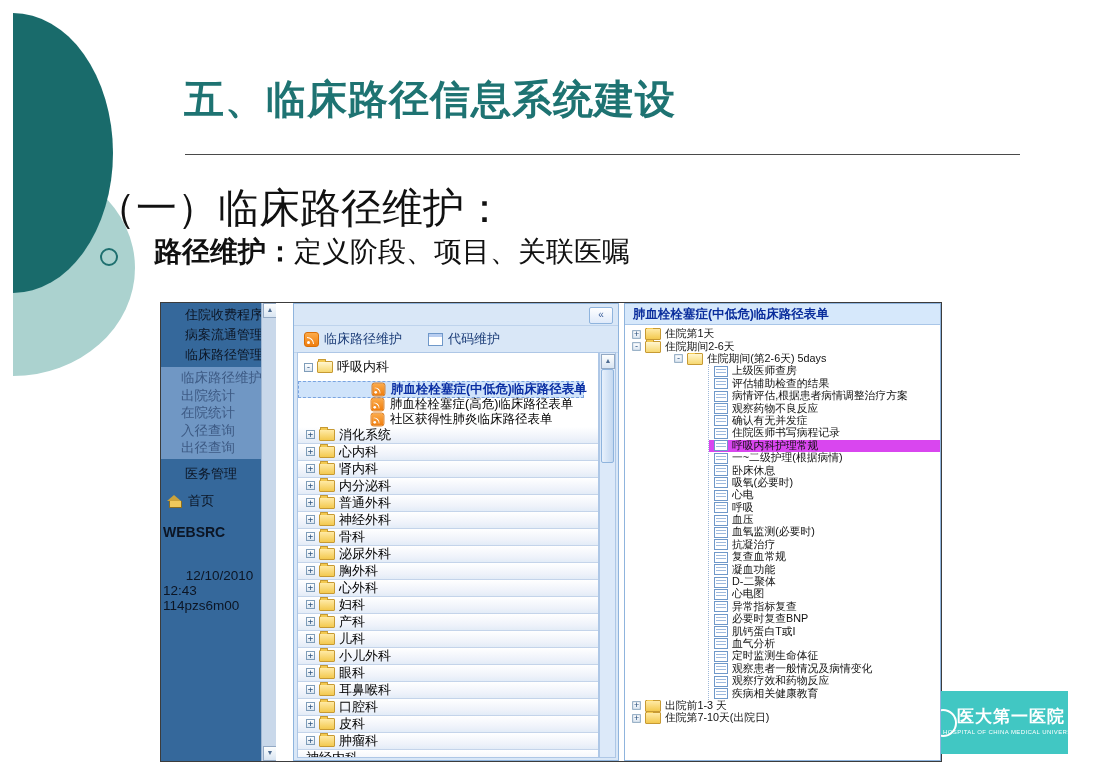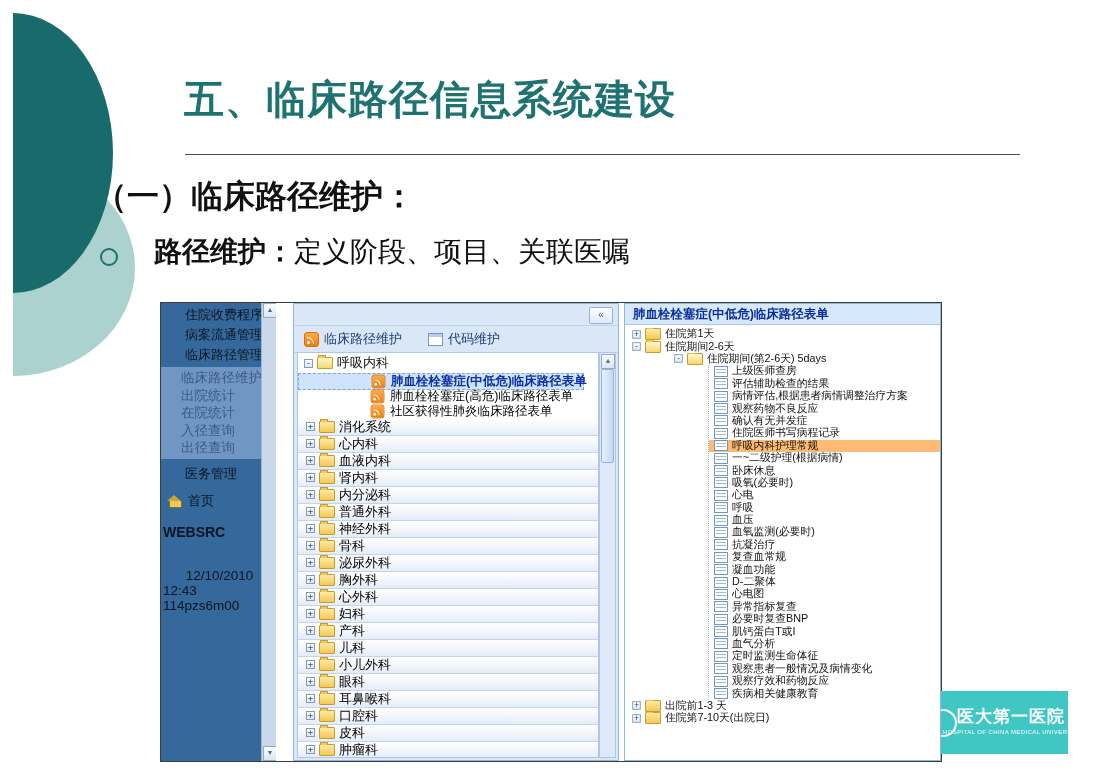--- a/index.html
+++ b/index.html
@@ -3,21 +3,21 @@
 <meta charset="utf-8">
 <style>
   html,body{margin:0;padding:0;background:#888;}
   #slide{position:relative;width:1110px;height:784px;background:#fff;overflow:hidden;
          font-family:"Liberation Sans","DejaVu Sans",sans-serif;}
   
   #decor{position:absolute;left:13px;top:12px;}
   #bullet-ring{position:absolute;left:100px;top:248px;width:14px;height:14px;border:2.5px solid #1e6f6f;border-radius:50%;}
   #slide-title{position:absolute;left:184px;top:72px;font-size:40px;font-weight:bold;color:#1e7372;letter-spacing:1px;}
   #title-rule{position:absolute;left:185px;top:154px;width:835px;height:1px;background:#4a4a4a;}
-  #slide-subtitle{position:absolute;left:95px;top:175px;font-size:32px;font-weight:bold;color:#111;}
+  #slide-subtitle{position:absolute;left:95px;top:181px;font-size:41px;font-weight:normal;color:#111;}
   #bullet-line{position:absolute;left:154px;top:233px;font-size:28px;color:#111;}
   #bullet-line .b1{font-weight:bold;}
   #bullet-line .b2{font-family:"DejaVu Serif","Liberation Serif",serif;font-weight:normal;}
   
   #shot{position:absolute;left:160px;top:302px;width:780px;height:458px;border:1px solid #3c3c3c;background:#fff;font-size:13px;overflow:hidden;}
   
   #sidebar{position:absolute;left:0;top:0;width:115px;height:458px;background:#35689b;color:#0c1524;overflow:hidden;}
   #sidebar .mitem{padding:2px 0 2px 24px;line-height:16px;font-size:13px;white-space:nowrap;}
   #submenu{background:#7097c4;margin-top:2px;padding:2px 0;}
   #submenu .smitem{color:#3d5a84;padding:1px 0 1px 20px;line-height:15.5px;font-size:13.5px;white-space:nowrap;overflow:hidden;}
@@ -48,38 +48,38 @@
   .folder{flex:0 0 14px;position:relative;width:14px;height:10px;background:linear-gradient(#ffeaa6,#f3c94f);border:1px solid #c79a33;border-radius:1px;}
   .folder:before{content:"";position:absolute;left:0;top:-3px;width:6px;height:2px;background:#f3c94f;border:1px solid #c79a33;border-bottom:none;border-radius:1px 1px 0 0;}
   .folder.open{background:linear-gradient(#fff6d0,#f7d870);}
   .rss{flex:0 0 13px;position:relative;width:13px;height:13px;background:linear-gradient(#fcab4a,#ef7d0e);border:1px solid #d96f07;border-radius:3px;}
   .rss:after{content:"";position:absolute;left:2px;bottom:2px;width:3px;height:3px;background:#fff;border-radius:50%;}
   .rss:before{content:"";position:absolute;left:2px;bottom:2px;width:6px;height:6px;border-top:1.5px solid #fff;border-right:1.5px solid #fff;border-radius:0 100% 0 0;}
   .rss.small{transform:scale(.92);}
   .win-icon{position:relative;width:13px;height:11px;background:#fff;border:1px solid #6f98c9;}
   .win-icon:before{content:"";position:absolute;left:0;top:0;right:0;height:3px;background:#b8cdf0;}
   .trow{display:flex;align-items:center;gap:4px;white-space:nowrap;overflow:hidden;color:#111;}
-  #row-resp{height:20px;padding-left:6px;font-size:13px;}
+  #row-resp{height:28px;padding-left:6px;font-size:13px;}
   .subrow{height:14.5px;padding-left:72px;font-size:12.5px;display:flex;align-items:center;gap:5px;white-space:nowrap;}
   .subrow.selected{background:#cfe3fa;border:1px dashed #7aa4e0;margin-right:14px;font-weight:bold;color:#0b2fa3;}
   .subrow.selected .lbl{color:#0b2fa3;}
   .deptrow{height:17px;box-sizing:border-box;display:flex;align-items:center;gap:4px;padding-left:8px;font-size:13px;white-space:nowrap;background:linear-gradient(#ffffff,#eef2fa 70%,#e3ecf7);border-bottom:1px solid #c4d4ea;}
   
   #rightpanel{position:absolute;left:463px;top:0;width:317px;height:458px;background:#fff;border:1px solid #8fb4dd;box-sizing:border-box;}
   #rp-header{height:20px;background:#d6e8fb;border-bottom:1px solid #a9c6e8;color:#0a2d9c;font-weight:bold;font-size:12.5px;line-height:20px;padding-left:8px;white-space:nowrap;overflow:hidden;}
   #rp-body{position:relative;padding-top:3px;font-size:10.8px;color:#111;}
   .rrow{display:flex;align-items:center;gap:4px;height:12.4px;white-space:nowrap;overflow:hidden;}
   .rrow .pm{transform:scale(.95);}
   .lvl0{padding-left:7px;} .lvl1{padding-left:49px;}
   .leafrow{display:flex;align-items:center;gap:4px;height:12.4px;padding-left:89px;position:relative;white-space:nowrap;overflow:hidden;}
   .leafrow:before{content:"";position:absolute;left:82px;top:50%;width:7px;border-top:1px dotted #9fb8d8;}
   #leaves{border-left:1px dotted #9fb8d8;margin-left:83px;padding-left:0;}
   #leaves .leafrow{padding-left:5px;margin-left:0;}
   #leaves .leafrow:before{display:none;}
-  .leafrow.hl{background:#fdba74;}
+  .leafrow.hl{background:#d946ef;}
   .form-icon{flex:0 0 12px;position:relative;width:12px;height:9px;background:#fff;border:1px solid #6f98c9;}
   .form-icon:before{content:"";position:absolute;left:1px;right:1px;top:2px;height:5px;
      background:repeating-linear-gradient(#9db9dd 0 1px,transparent 1px 3px);}
   
   #logo{position:absolute;left:941px;top:691px;width:127px;height:63px;background:#41c7c3;overflow:hidden;color:#fff;}
   #logo-ring{position:absolute;left:-12px;top:18px;width:24px;height:24px;border:2px solid #fff;border-radius:50%;}
   #logo-cn{position:absolute;left:16px;top:14px;font-size:17px;font-weight:bold;font-family:"DejaVu Serif","Liberation Serif",serif;white-space:nowrap;letter-spacing:1px;}
   #logo-en{position:absolute;left:2px;top:38px;font-size:6px;letter-spacing:.4px;white-space:nowrap;}
 </style>
 </head>
@@ -176,25 +176,20 @@
               <span class="folder"></span>
               <span>消化系统</span>
             </div>
 
             <div class="deptrow">
               <span class="pm plus"></span>
               <span class="folder"></span>
               <span>心内科</span>
             </div>
 
-            <div class="deptrow">
-              <span class="pm plus"></span>
-              <span class="folder"></span>
-              <span>血液内科</span>
-            </div>
 
             <div class="deptrow">
               <span class="pm plus"></span>
               <span class="folder"></span>
               <span>肾内科</span>
             </div>
 
             <div class="deptrow">
               <span class="pm plus"></span>
               <span class="folder"></span>

